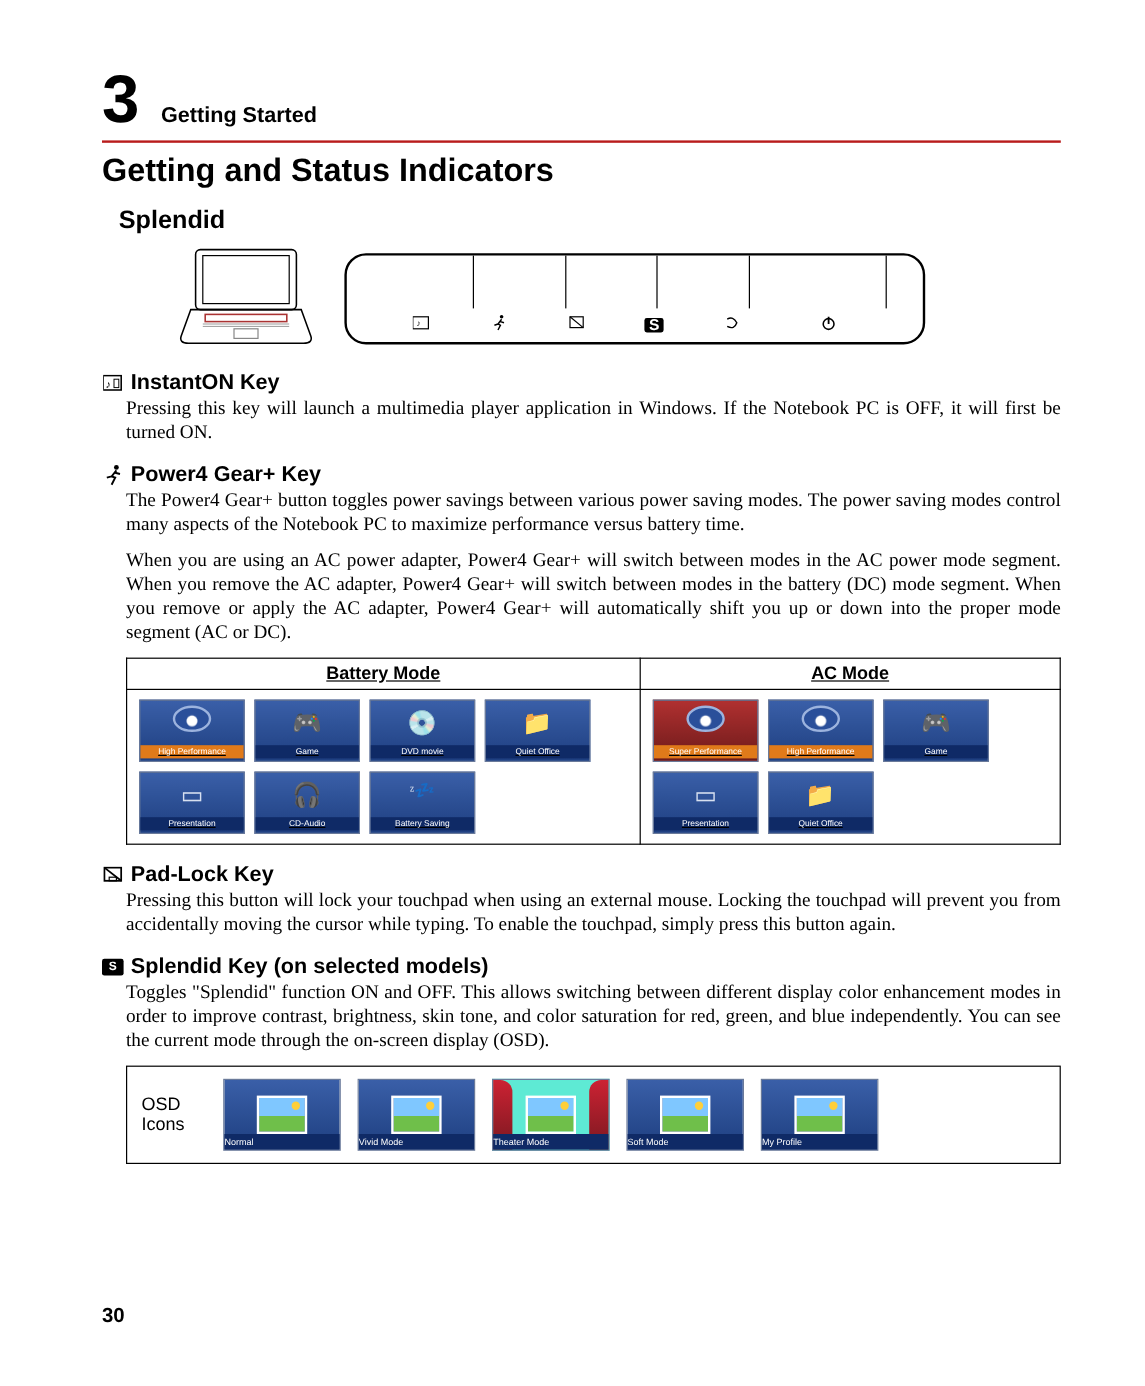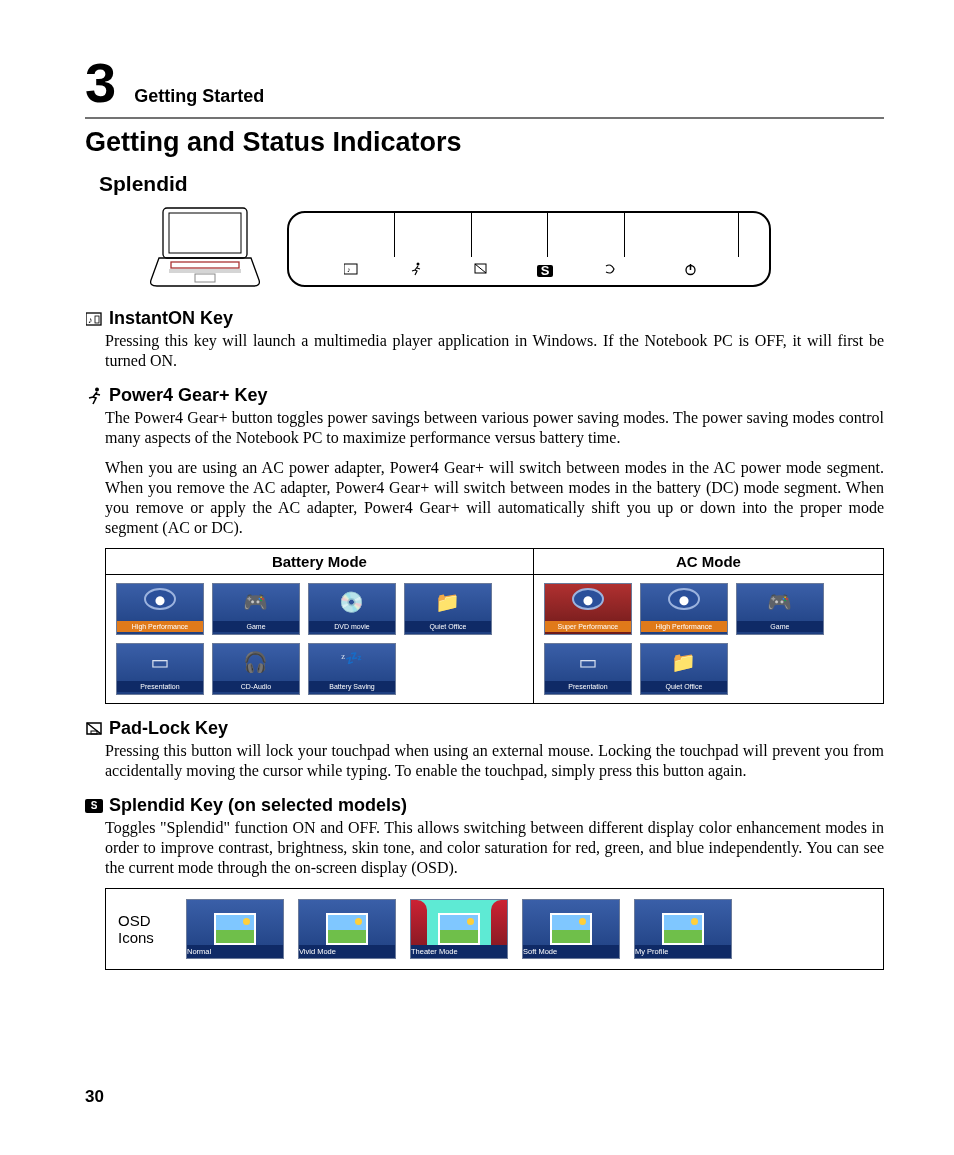--- a/index.html
+++ b/index.html
@@ -11,21 +11,21 @@
   .page {
     width:954px; height:1155px;
     position:relative;
     box-sizing:border-box;
     padding:50px 70px 40px 85px;
   }
   .chapnum {
     font: bold 56px Helvetica, Arial, sans-serif;
     display:inline-block; vertical-align:baseline;
   }
-  .chap-row { border-bottom:2px solid #737373; padding-bottom:2px; }
+  .chap-row { border-bottom:2px solid #b91c1c; padding-bottom:2px; }
   .chap-label {
     font: bold 18px Helvetica, Arial, sans-serif;
     display:inline-block; margin-left:14px;
   }
   h1.section {
     font: bold 27px Helvetica, Arial, sans-serif;
     margin:8px 0 14px;
   }
   h2.sub {
     font: bold 21px Helvetica, Arial, sans-serif;
@@ -64,20 +64,21 @@
   .strip-cells div.cell:last-of-type { border-right:none; }
   .strip-icons { height:28px; display:flex; align-items:center; }
   .strip-icons span { flex:1; text-align:center; font-size:13px; }
   .strip-icons span:first-child { flex:0 0 30px; }
   .strip-icons span:last-child { flex:0 0 30px; }
 
   
   table.modes {
     border-collapse:collapse; width:100%; margin:6px 0 4px 20px;
     width:calc(100% - 20px);
+    text-decoration:underline;
   }
   table.modes th {
     border:1.5px solid #000; font:bold 15px Helvetica,Arial,sans-serif;
     padding:4px;
   }
   table.modes td { border:1.5px solid #000; padding:8px 10px; vertical-align:top; }
   .tile-row { display:flex; gap:8px; flex-wrap:wrap; }
   .tile {
     width:86px; height:48px;
     border:1px solid #6a7a9a;

